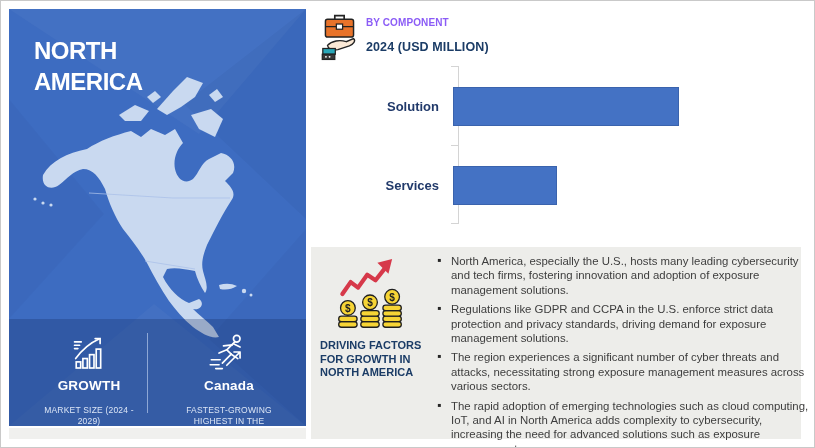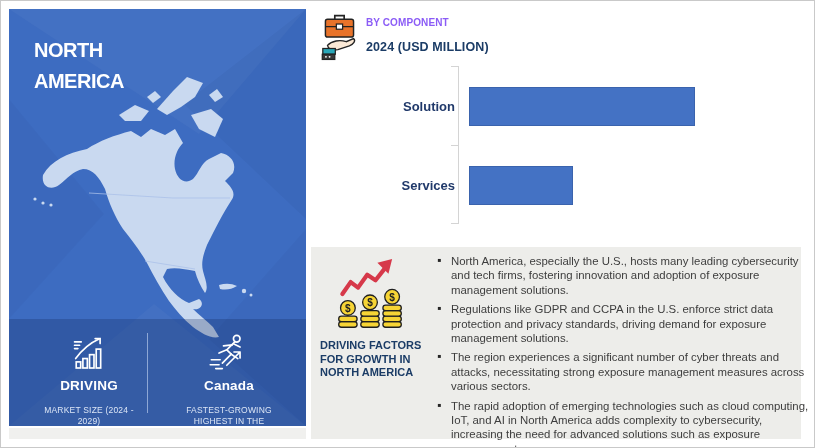--- a/index.html
+++ b/index.html
@@ -2,21 +2,21 @@
 <html><head>
 <meta charset="utf-8">
 <style>
   * { margin:0; padding:0; box-sizing:border-box; }
   html,body { width:815px; height:448px; background:#ffffff; font-family:"Liberation Sans", sans-serif; }
   #stage { position:relative; width:815px; height:448px; background:#fff; border:1px solid #c9c9c9; overflow:hidden; }
 
   
   .left-panel { position:absolute; left:8px; top:8px; width:297px; height:417px; background:#3d6cc1; overflow:hidden; }
   .facets { position:absolute; inset:0; }
-  .region-title { position:absolute; left:25px; top:26px; color:#ffffff; font-weight:700; font-size:20px; line-height:31px; letter-spacing:-0.5px; }
+  .region-title { position:absolute; left:25px; top:26px; color:#ffffff; font-weight:700; font-size:24px; line-height:31px; letter-spacing:-0.5px; }
   .map-wrap { position:absolute; left:14px; top:48px; width:280px; height:300px; }
 
   .stat-band { position:absolute; left:0; bottom:0; width:297px; height:107px; background:rgba(16,36,84,0.26); }
   .stat-col { position:absolute; top:12px; width:136px; text-align:center; color:#fff; }
   .stat-col.c1 { left:12px; }
   .stat-col.c2 { left:152px; }
   .stat-divider { position:absolute; left:138px; top:14px; width:1px; height:80px; background:rgba(190,208,238,0.65); }
   .stat-icon { height:42px; display:flex; align-items:flex-end; justify-content:center; margin-bottom:5px; }
   .stat-title { font-size:13.5px; font-weight:700; letter-spacing:0.2px; }
   .stat-sub { font-size:8.5px; font-weight:400; color:#dce6f6; letter-spacing:0.2px; line-height:11px; margin:12px auto 0; width:100px; }
@@ -27,21 +27,21 @@
   .chart-header { position:absolute; left:318px; top:10px; display:flex; }
   .hand-case { width:42px; height:50px; }
   .chart-header-text { margin-left:5px; padding-top:6px; }
   .ch-title { font-size:10px; font-weight:800; color:#8b5cf6; letter-spacing:0.1px; }
   .ch-sub { font-size:12.5px; font-weight:800; color:#1b3c66; letter-spacing:0.1px; margin-top:12px; }
 
   
   .chart { position:absolute; left:318px; top:58px; width:482px; height:172px; }
   .axis { position:absolute; left:139px; top:7px; width:1px; height:158px; background:#d4d4d4; }
   .tick { position:absolute; left:132px; width:7px; height:1px; background:#d4d4d4; }
-  .bar-row { position:absolute; left:16px; height:39px; display:flex; align-items:center;justify-content:flex-end; }
+  .bar-row { position:absolute; left:0; height:39px; display:flex; align-items:center;justify-content:flex-end; }
   .bar-label { width:131px; text-align:right; padding-right:11px; font-size:13px; font-weight:700; color:#20396a; }
   .bar { height:39px; margin-left:3px; border:1px solid #3a63ad; }
 
   
   .factors-panel { position:absolute; left:310px; top:246px; width:490px; height:192px; background:#ededea; }
   .factors-left { position:absolute; left:0; top:0; width:118px; }
   .coins-icon { display:block; margin:10px auto 0; }
   .factors-label { margin:6px 0 0 9px; width:110px; font-size:11px; font-weight:700; color:#1b3c66; line-height:13.5px; }
   .bullets { position:absolute; left:126px; top:7px; width:372px; list-style:none; }
   .bullets li { position:relative; padding-left:14px; font-size:11.4px; line-height:14.4px; color:#3d3d3d; margin-bottom:5px; }
@@ -131,21 +131,21 @@
           <svg width="40" height="40" viewBox="0 0 36 36" fill="none" stroke="#ffffff" stroke-width="1.5" stroke-linecap="round">
             <path d="M5,8 h6 M5,11 h4.5 M5,14 h3"></path>
             <rect x="6.5" y="26" width="4" height="5.5"></rect>
             <rect x="12.5" y="23" width="4" height="8.5"></rect>
             <rect x="18.5" y="19.5" width="4" height="12"></rect>
             <rect x="24.5" y="14.5" width="4" height="17"></rect>
             <path d="M6,23 C12,15 19,9 27,5.5"></path>
             <path d="M23.5,5 L28,5 L28,9.5"></path>
           </svg>
         </div>
-        <div class="stat-title">DRIVING</div>
+        <div class="stat-title">GROWTH</div>
         <div class="stat-sub">MARKET SIZE (2024 - 2029)</div>
       </div>
 
       <div class="stat-col c2">
         <div class="stat-icon">
           <svg width="42" height="42" viewBox="0 0 38 38" fill="none" stroke="#ffffff" stroke-width="1.5" stroke-linecap="round" stroke-linejoin="round">
             <circle cx="26" cy="7" r="3"></circle>
             <path d="M24,10 L17,17 L21,21"></path>
             <path d="M23,11.5 L29,14.5"></path>
             <path d="M22,12.5 L14,13.5"></path>

